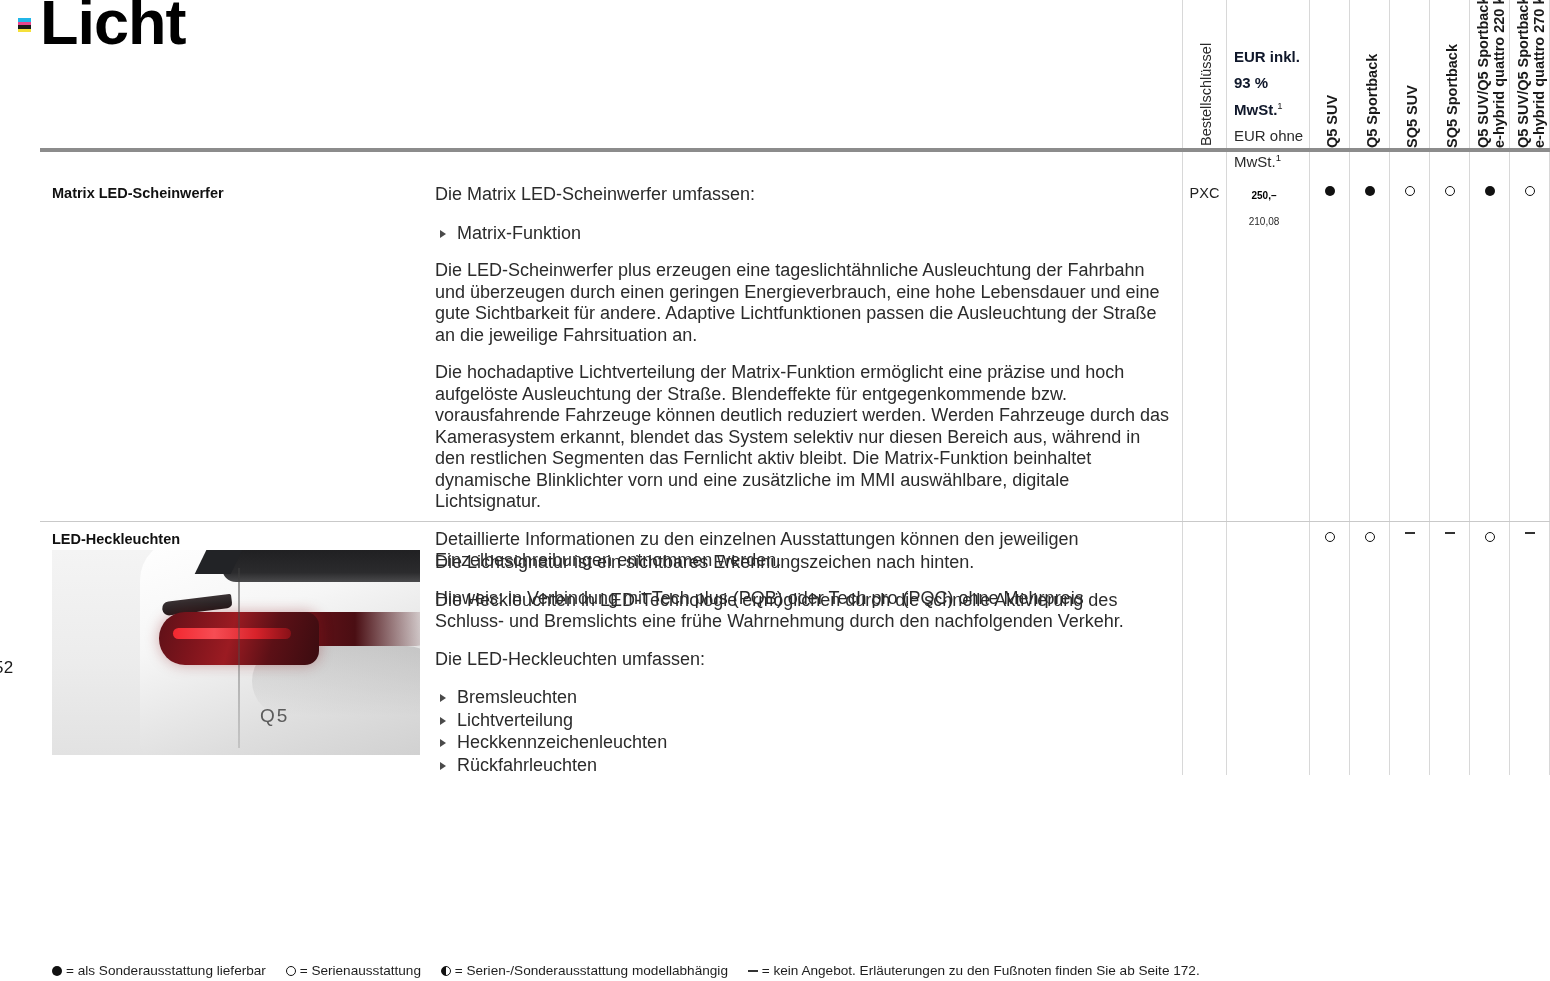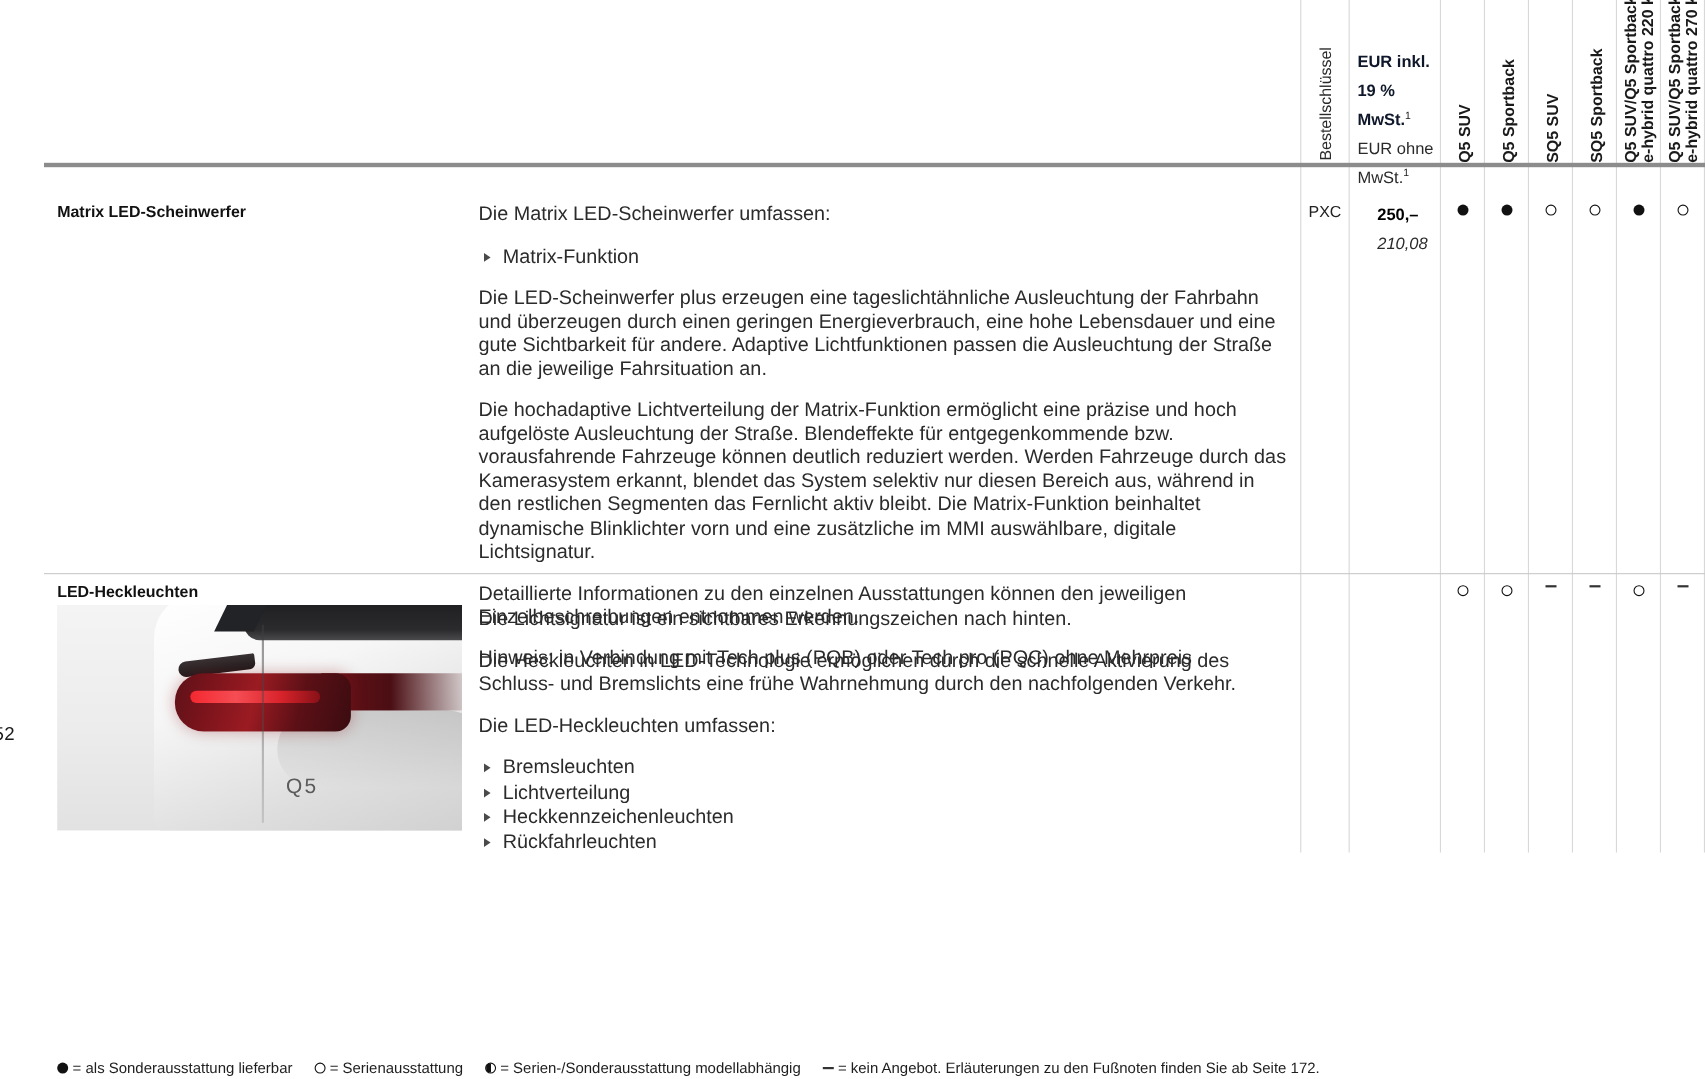--- a/index.html
+++ b/index.html
@@ -143,27 +143,26 @@
 
   
   .cell {
     position: absolute;
     text-align: center;
     font-size: 14.5px;
     color: #222;
   }
   .price {
     position: absolute;
-    text-align: left;
-    font-size: 15px;
+    text-align: center;
+    font-size: 10px;
     line-height: 26px;
-    padding-left: 24px;
   }
   .price .p1 { font-weight: 700; color:#000; display:block; }
-  .price .p2 { font-weight: 400; color:#2a2a2a; display:block;font-style:italic; }
+  .price .p2 { font-weight: 400; color:#2a2a2a; display:block; }
 
   
   .sym {
     position: absolute;
     width: 40px;
     text-align: center;
     font-size: 0;
   }
   .dot-full, .dot-open, .dash {
     display: inline-block;
@@ -300,39 +299,48 @@
   }
   .lg-dash { width:10px;height:1.6px;background:#333;vertical-align:3px; }
 </style>
 </head>
 <body>
 
 <div class="page">
 
   <div class="page-number">52</div>
 
+  <div class="title-block">
+    <span class="cmyk-mark">
+      <i style="background:#21b6e8"></i>
+        <i style="background:#e8458f"></i>
+        <i style="background:#1a1a1a"></i>
+        <i style="background:#f5e03a"></i>
+    </span>
+    <div class="page-title">Licht</div>
+  </div>
 
   <div class="col-sep" style="left:1182px; height:775px;"></div>
   <div class="col-sep" style="left:1226px; height:775px;"></div>
   <div class="col-sep" style="left:1309px; height:775px;"></div>
   <div class="col-sep" style="left:1349px; height:775px;"></div>
   <div class="col-sep" style="left:1389px; height:775px;"></div>
   <div class="col-sep" style="left:1429px; height:775px;"></div>
   <div class="col-sep" style="left:1469px; height:775px;"></div>
   <div class="col-sep" style="left:1509px; height:775px;"></div>
   <div class="col-sep" style="left:1549px; height:775px;"></div>
 
   <div class="head-rule"></div>
   <div class="row-rule"></div>
 
   <div class="vhead light" style="left:1197px; top:42px; height:104px;">Bestellschlüssel</div>
 
   <div class="eur-head" style="left:1234px; top:44px; width:72px;">
     <span class="b">EUR inkl.</span><br>
-    <span class="b">19 % MwSt.</span><sup>1</sup><br>
+    <span class="b">93 % MwSt.</span><sup>1</sup><br>
     <span class="n">EUR ohne</span><br>
     <span class="n">MwSt.</span><sup>1</sup>
   </div>
 
   <div class="vhead bold" style="left:1323px; top:104px; height:44px;">Q5 SUV</div>
   <div class="vhead bold" style="left:1363px; top:62px; height:86px;">Q5 Sportback</div>
   <div class="vhead bold" style="left:1403px; top:100px; height:48px;">SQ5 SUV</div>
   <div class="vhead bold" style="left:1443px; top:57px; height:91px;">SQ5 Sportback</div>
 
   <div class="vhead bold" style="left:1474px; top:5px; height:143px;">Q5 SUV/Q5 Sportback</div>

